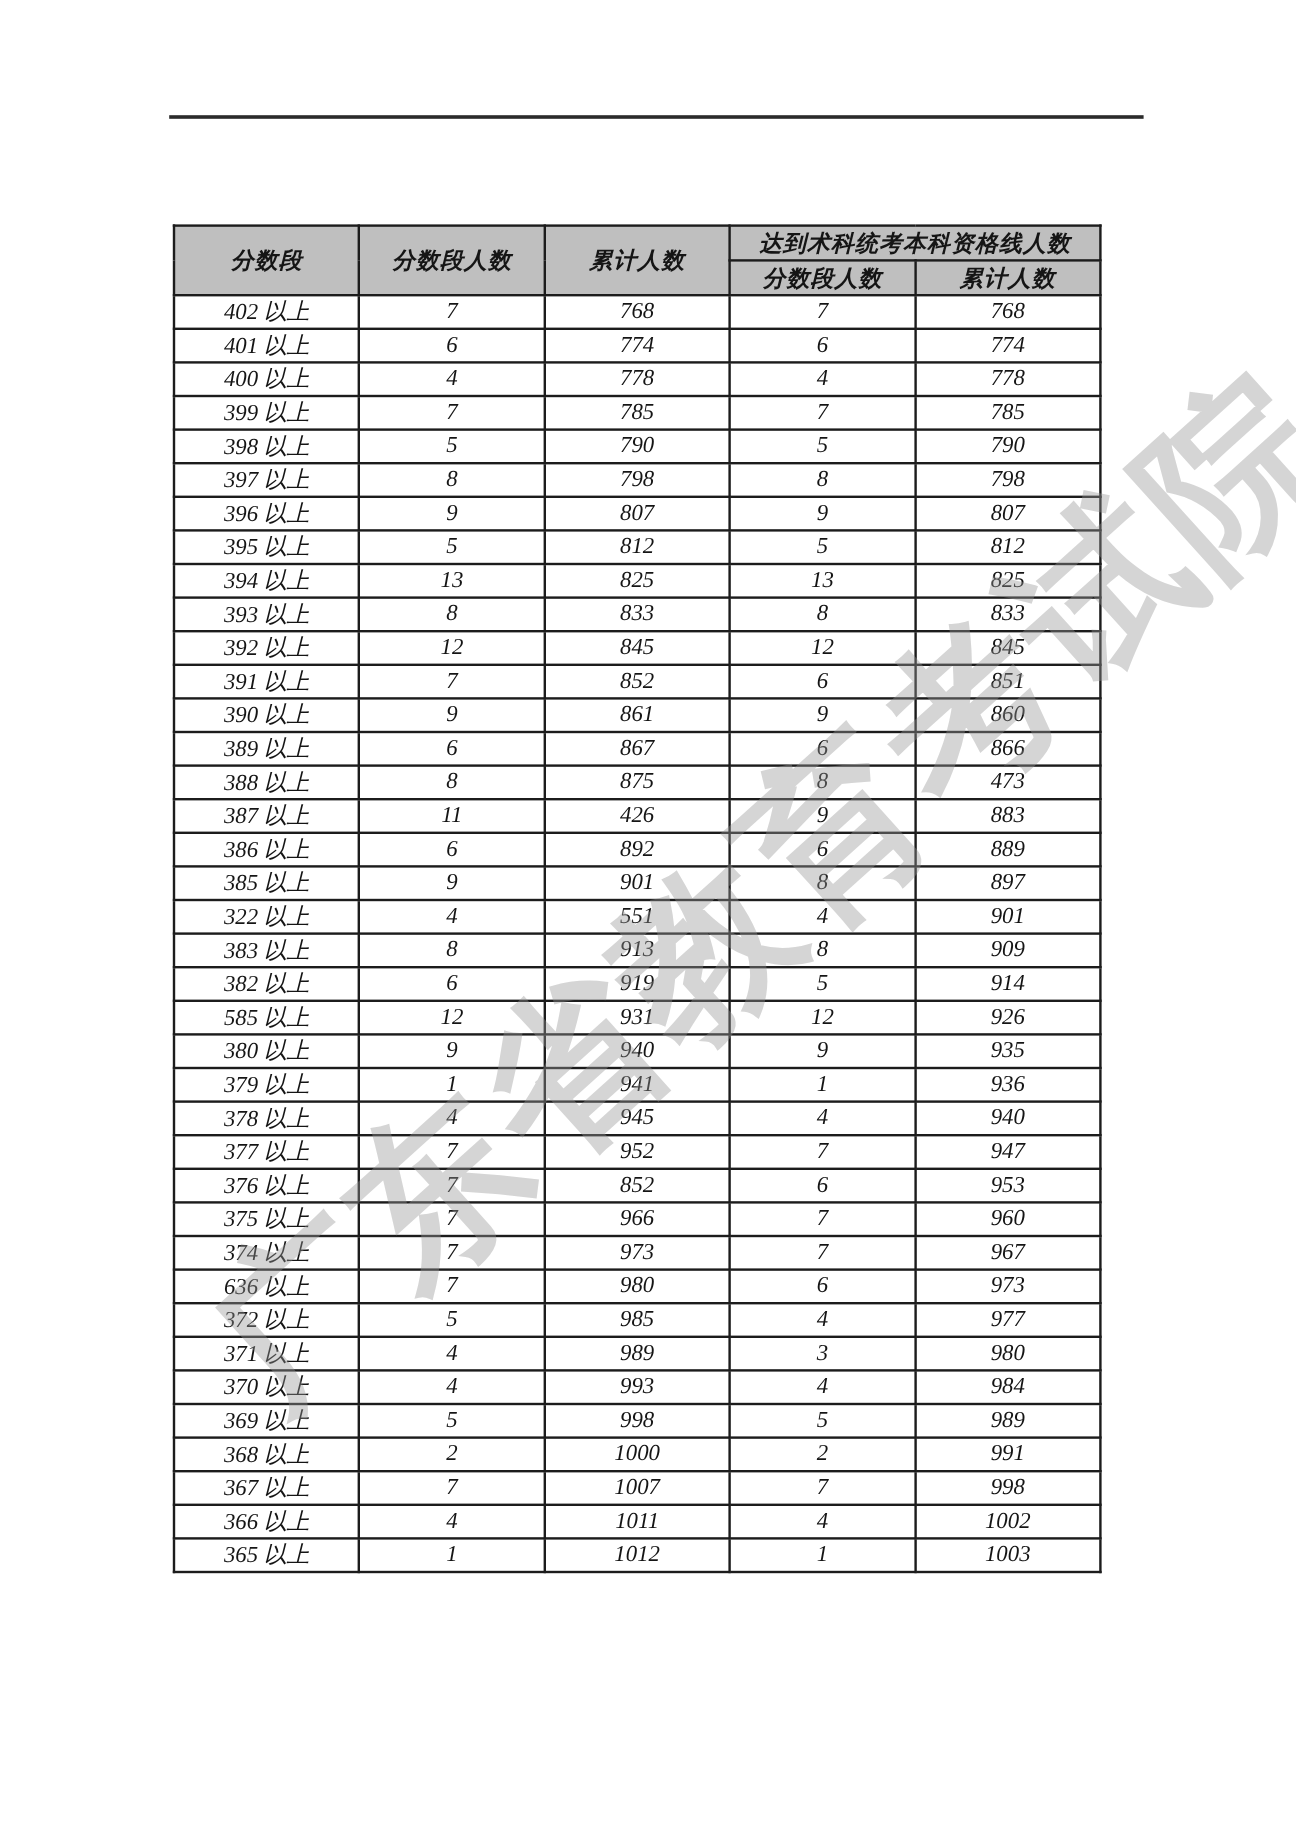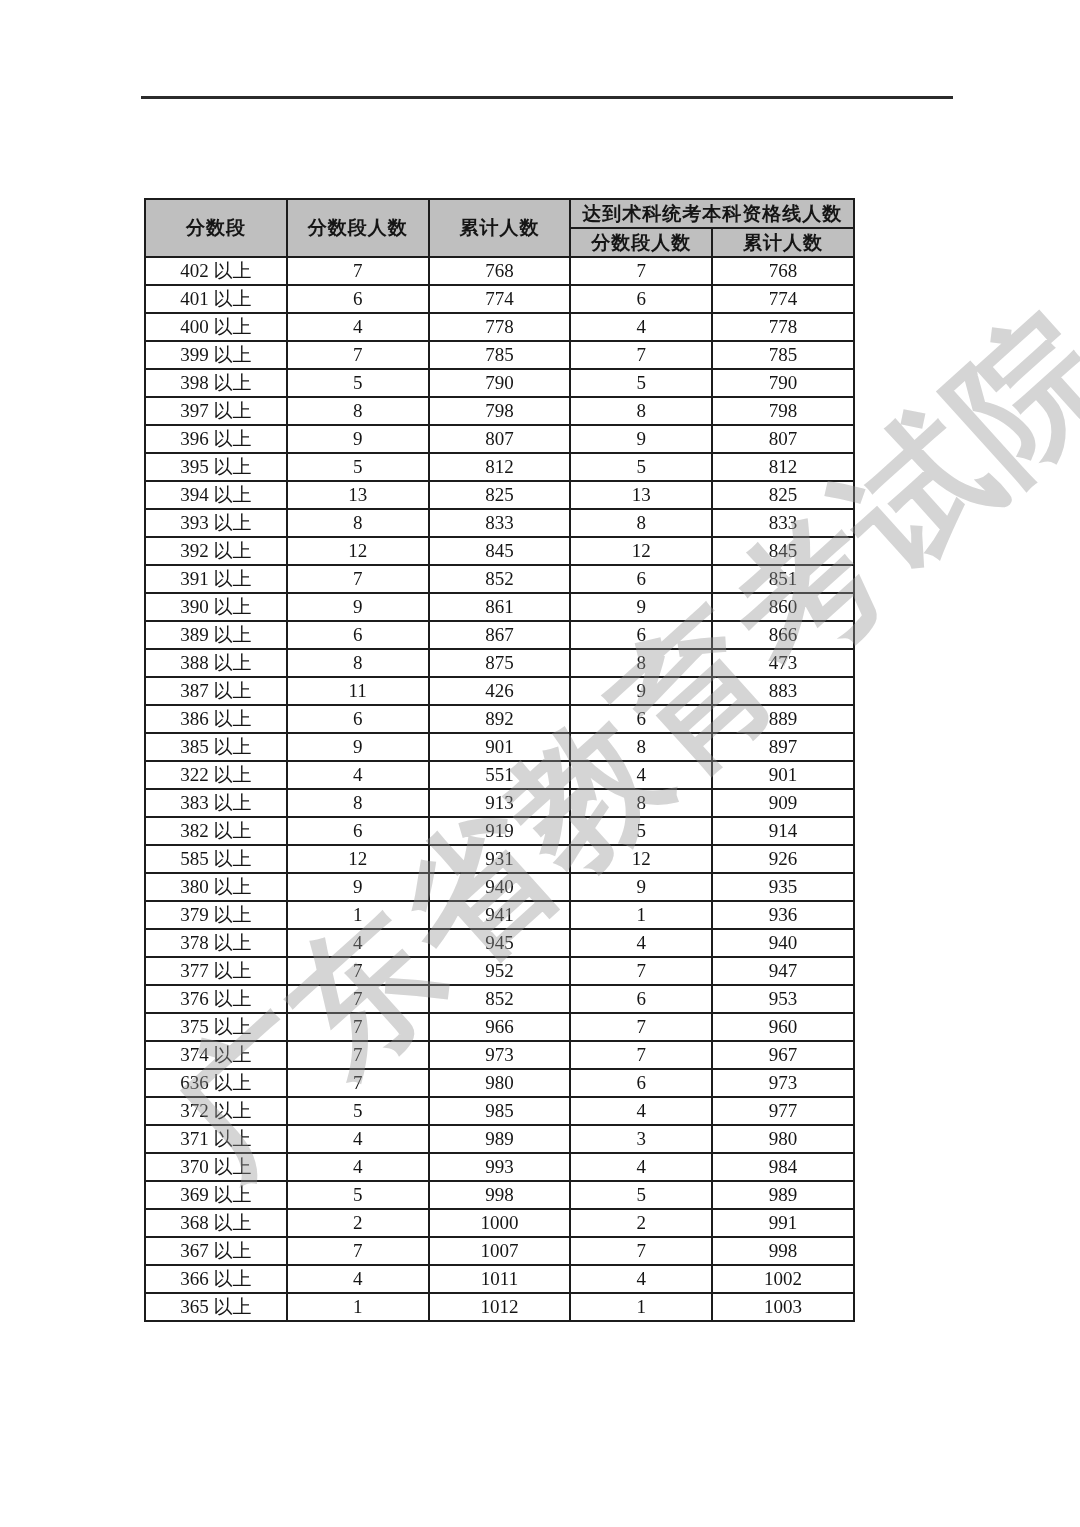--- a/index.html
+++ b/index.html
@@ -11,25 +11,26 @@
     font-family:"Liberation Serif","DejaVu Serif",serif;
   }
   .top-rule {
     position:absolute;
     left:141px; top:96px;
     width:812px; height:3px;
     background:#2b2b2b;
   }
   table.score-table {
     position:absolute;
-    left:144px; top:198px;
-    width:711px;
+    left:144px; top:187px;
+    width:774px;
     border-collapse:collapse;
     table-layout:fixed;
     z-index:1;
+    font-style:italic;
   }
   table.score-table th,
   table.score-table td {
     border:2px solid #1c1c1c;
     text-align:center;
     vertical-align:middle;
     padding:0;
     color:#151515;
   }
   table.score-table thead th {

